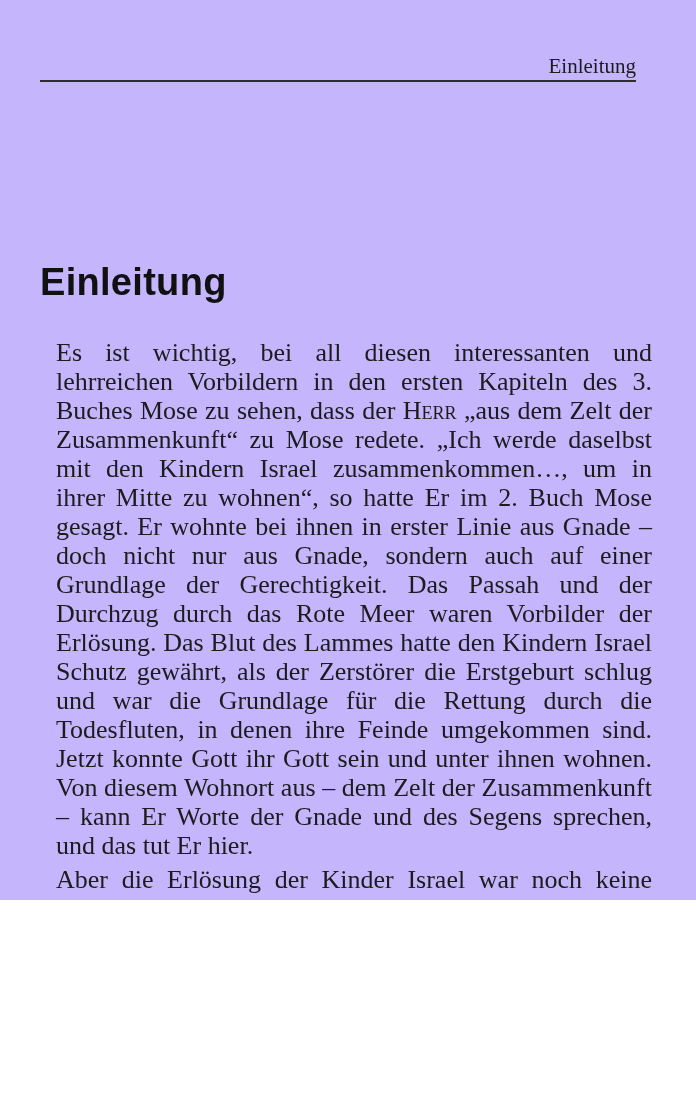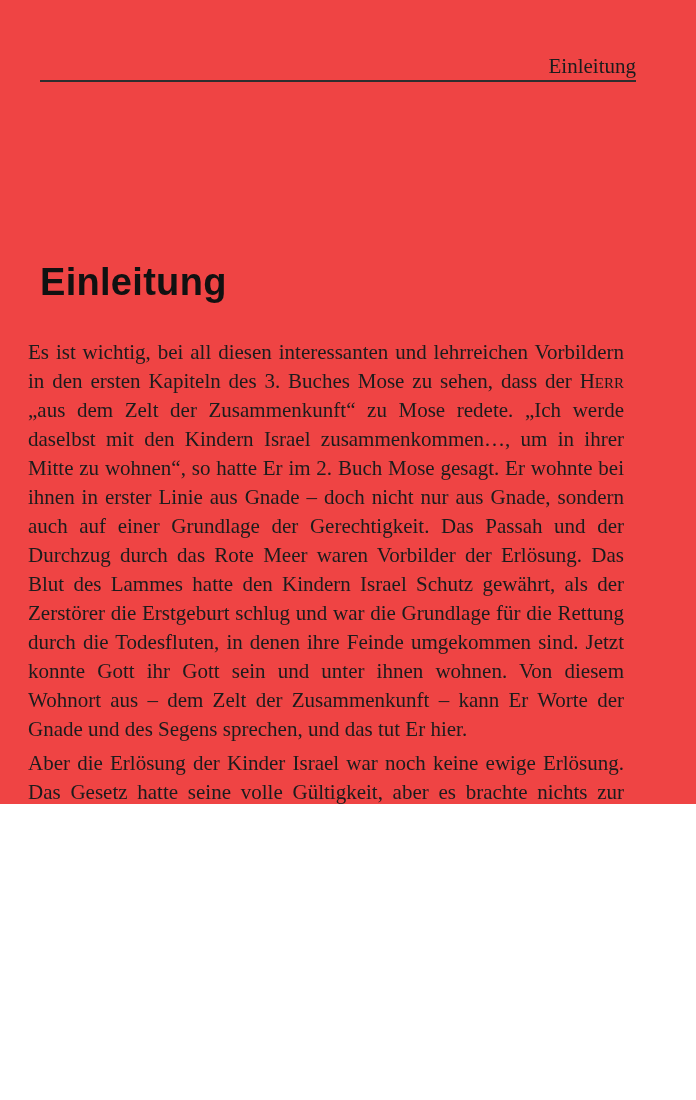--- a/index.html
+++ b/index.html
@@ -1,21 +1,21 @@
 <!DOCTYPE html>
 <html><head>
 <meta charset="utf-8">
 <style>
   * { margin: 0; padding: 0; box-sizing: border-box; }
   html, body { background: #ffffff; }
   .page {
     position: relative;
     width: 696px;
-    height: 804px;
-    background: #ef4444;
+    height: 900px;
+    background: #c4b5fd;
     overflow: hidden;
     font-family: "Liberation Serif", serif;
     color: #1c1c1c;
   }
   .running-header {
     position: absolute;
     top: 55px;
     left: 40px;
     right: 60px;
     text-align: right;
@@ -37,23 +37,23 @@
     left: 40px;
     font-family: "Liberation Sans", "DejaVu Sans", sans-serif;
     font-size: 38px;
     font-weight: 600;
     letter-spacing: 0.3px;
     color: #111111;
   }
   .body-text {
     position: absolute;
     top: 338px;
-    left: 28px;
+    left: 56px;
     width: 596px;
-    font-size: 21px;
+    font-size: 26px;
     line-height: 29px;
     text-align: justify;
     hyphens: none;
     color: #1c1c1c;
   }
   .body-text p + p { margin-top: 5px; }
   .sc { font-variant: small-caps; }
   .page-number-box {
     position: absolute;
     left: 575px;

